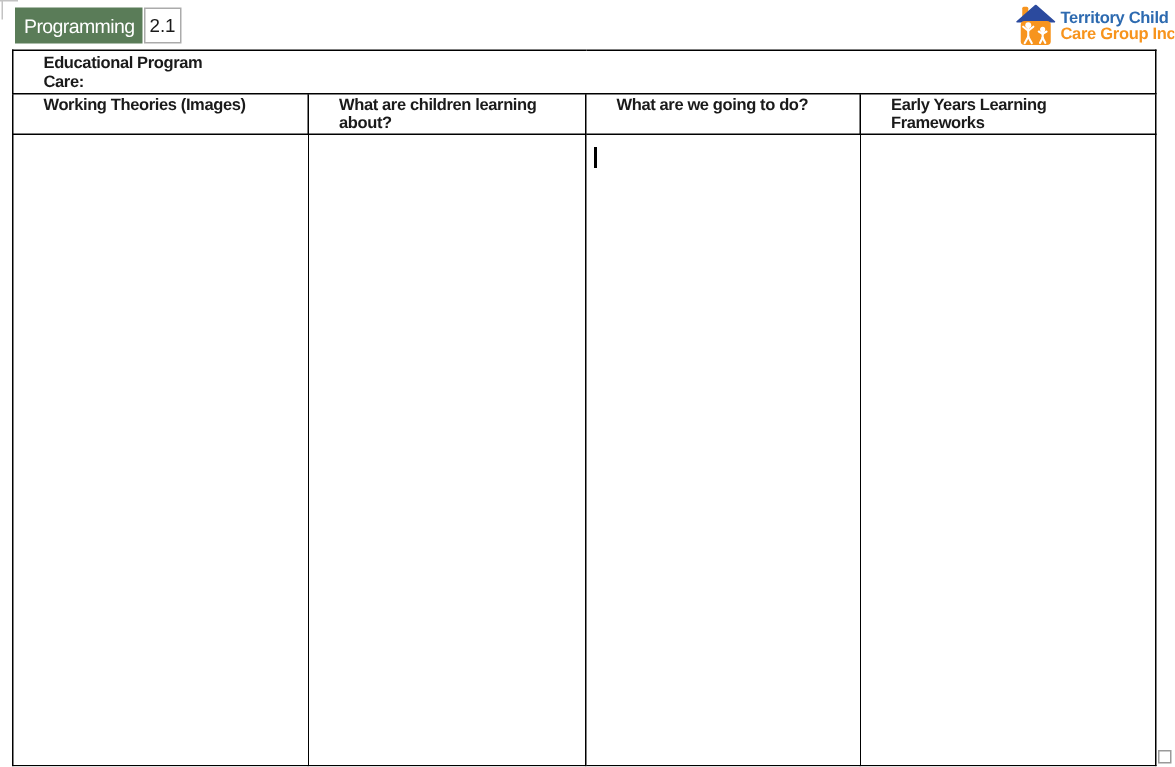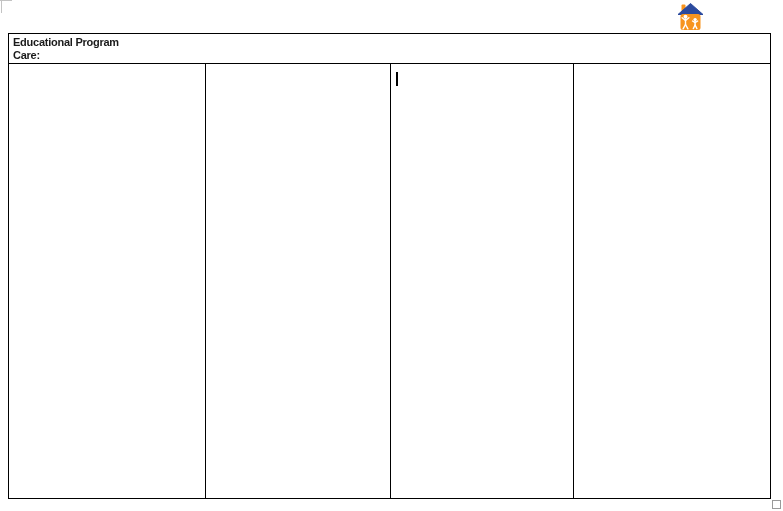--- a/index.html
+++ b/index.html
@@ -49,21 +49,21 @@
   table.program-table {
     position: absolute;
     left: 8px; top: 33px;
     width: 762px; height: 466px;
     border-collapse: collapse;
     table-layout: fixed;
   }
   table.program-table td {
     border: 1.5px solid #000000;
     vertical-align: top;
-    padding: 1px 4px;
+    padding: 1px 20px;
     font-size: 11px;
     font-weight: bold;
     color: #1a1a1a;
     letter-spacing: -0.25px;
     background: #ffffff;
   }
   tr.title-row td { height: 26px; line-height: 12.5px; padding-top: 2px; }
   tr.header-row td { height: 15px; line-height: 12px; }
   tr.body-row td { height: 421px; position: relative; }
 
@@ -86,20 +86,24 @@
 </head>
 <body>
 
 <div class="page">
 
   <div class="corner-mark">
     <div class="v"></div>
       <div class="h"></div>
   </div>
 
+  <div class="badge">
+    <div class="badge-green" style="background:#5a7c58">Programming</div>
+    <div class="badge-version">2.1</div>
+  </div>
 
   <div class="logo">
     <svg width="27" height="28" viewBox="0 0 26 28">
       <rect x="4" y="1.5" width="4" height="7" rx="1" fill="#f7941e"></rect>
       <polygon points="13,0.5 25.5,11.5 0.5,11.5" fill="#2b4a9e" stroke="#2b4a9e" stroke-width="1" stroke-linejoin="round"></polygon>
       <rect x="3" y="11" width="20" height="16" rx="2.5" fill="#f7941e"></rect>
       <g stroke="#ffffff" stroke-width="1.4" stroke-linecap="round" fill="none">
         <circle cx="8" cy="13.8" r="2" fill="#ffffff" stroke="none"></circle>
         <line x1="8" y1="16" x2="8" y2="21.5"></line>
         <line x1="8" y1="17.5" x2="4.6" y2="14.8"></line>
@@ -107,35 +111,45 @@
         <line x1="8" y1="21.5" x2="5.6" y2="25.8"></line>
         <line x1="8" y1="21.5" x2="10.4" y2="25.8"></line>
         <circle cx="17.6" cy="16.6" r="1.7" fill="#ffffff" stroke="none"></circle>
         <line x1="17.6" y1="18.4" x2="17.6" y2="22.2"></line>
         <line x1="17.6" y1="19.6" x2="15" y2="18"></line>
         <line x1="17.6" y1="19.6" x2="20.2" y2="18"></line>
         <line x1="17.6" y1="22.2" x2="15.8" y2="25.6"></line>
         <line x1="17.6" y1="22.2" x2="19.4" y2="25.6"></line>
       </g>
     </svg>
+    <div class="logo-text">
+      <div class="logo-line1">Territory Child</div>
+      <div class="logo-line2">Care Group Inc</div>
+    </div>
   </div>
 
   <table class="program-table">
     <colgroup>
       <col style="width:197px">
         <col style="width:185px">
         <col style="width:183px">
         <col style="width:197px">
     </colgroup>
     <tbody>
         <tr class="title-row">
       <td colspan="4">
         <div>Educational Program</div>
         <div>Care:</div>
       </td>
+    </tr>
+    <tr class="header-row">
+      <td>Working Theories (Images)</td>
+      <td>What are children learning about?</td>
+      <td>What are we going to do?</td>
+      <td>Early Years Learning Frameworks</td>
     </tr>
     <tr class="body-row">
       <td></td>
       <td></td>
       <td>
         <div class="caret"></div>
       </td>
       <td></td>
     </tr>
   </tbody>

